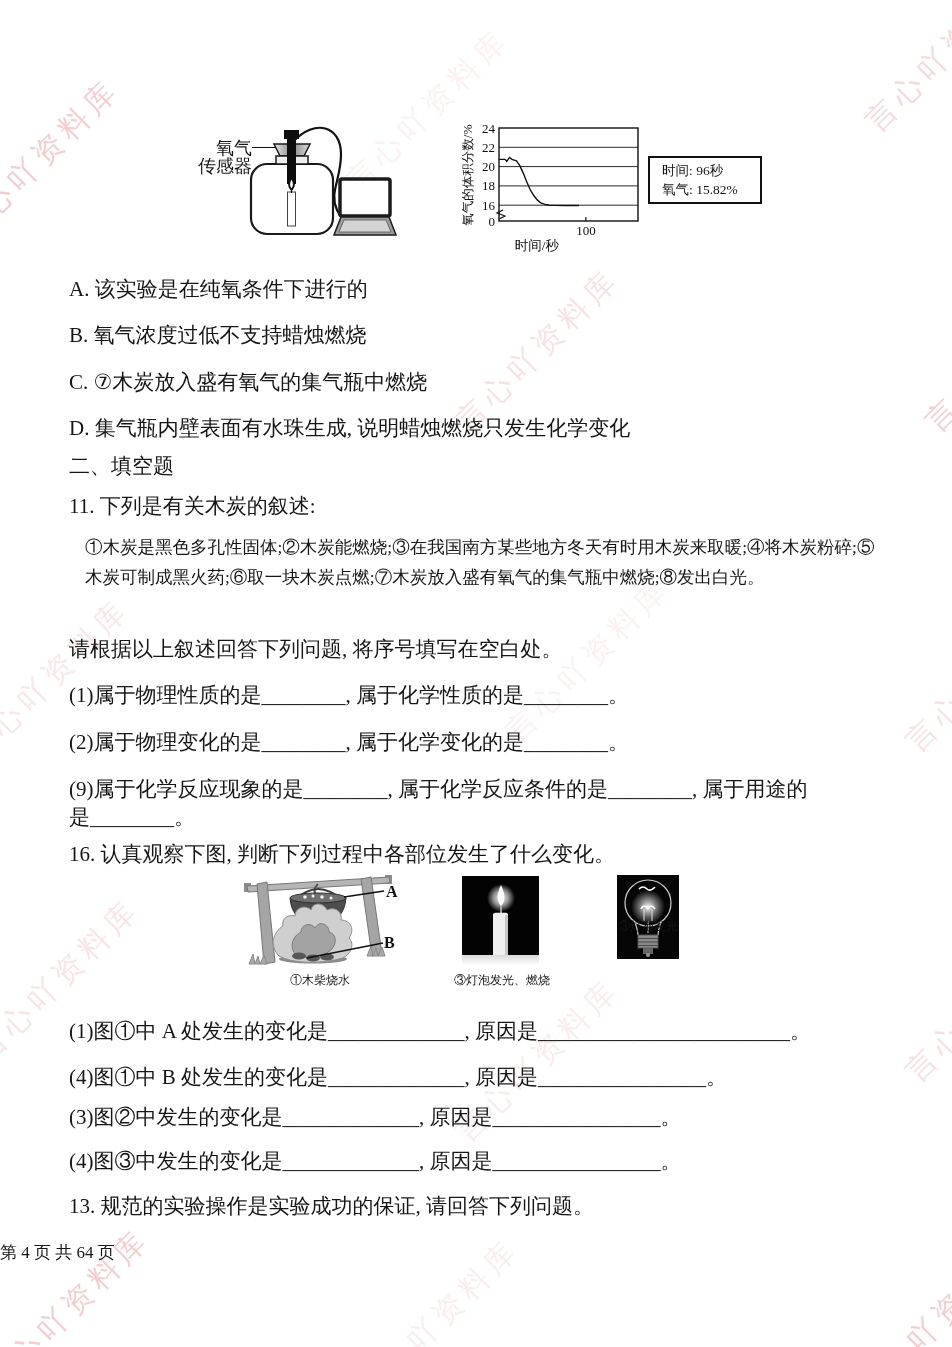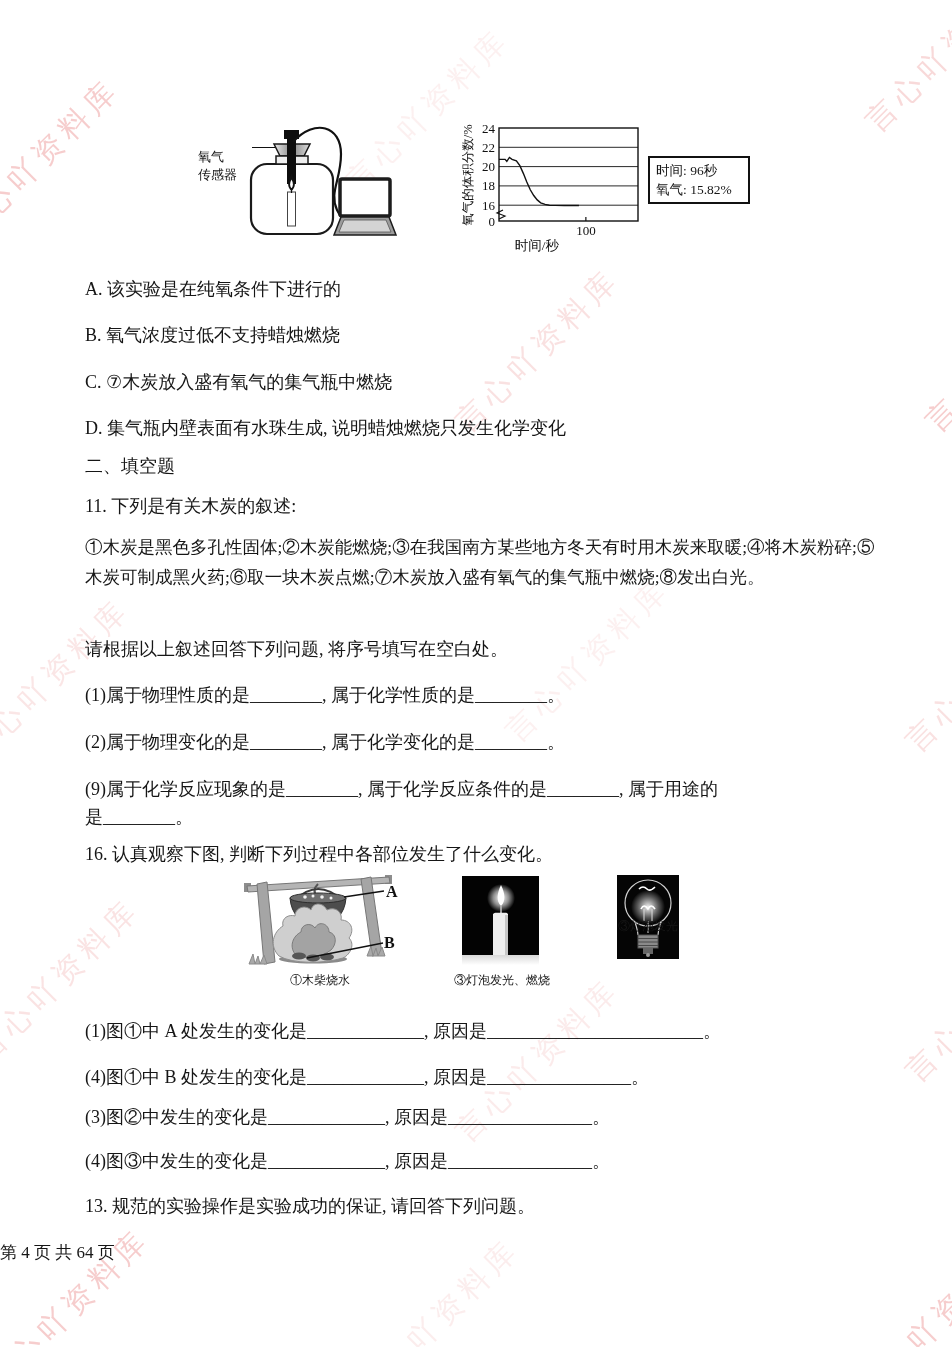--- a/index.html
+++ b/index.html
@@ -1,30 +1,30 @@
 <!DOCTYPE html>
 <html><head>
 <meta charset="utf-8">
 <style>
   html,body{margin:0;padding:0;background:#fff;}
   .page{position:relative;width:952px;height:1347px;background:#fff;overflow:hidden;
         font-family:"Liberation Serif","DejaVu Serif",serif;color:#161616;}
-  .ln{position:absolute;left:85px;font-size:18px;line-height:23px;white-space:nowrap;}
+  .ln{position:absolute;left:69px;font-size:21px;line-height:23px;white-space:nowrap;}
   .blk{position:absolute;left:85px;width:792px;font-size:17.5px;line-height:30px;}
   .cap{position:absolute;font-size:12px;text-align:center;white-space:nowrap;}
   .wm{position:absolute;font-size:30px;letter-spacing:6px;white-space:nowrap;
       transform:rotate(-45deg);pointer-events:none;z-index:0;}
   .layer{position:relative;z-index:1;}
   svg{position:absolute;overflow:visible;}
-  .sensor-label{position:absolute;left:198px;top:148px;width:54px;font-size:13px;
-      line-height:17.5px;text-align:left;}
+  .sensor-label{position:absolute;left:198px;top:140px;width:54px;font-size:18px;
+      line-height:17.5px;text-align:right;}
   .pointer-line{position:absolute;left:252px;top:147px;width:38px;height:0;
       border-top:1.6px solid #111;}
   .readout{position:absolute;left:648px;top:156px;width:86px;border:2px solid #111;
-      padding:3px 6px;font-size:13.5px;line-height:19px;white-space:nowrap;background:#fff;}
+      padding:3px 12px;font-size:13.5px;line-height:19px;white-space:nowrap;background:#fff;}
   .reflect{position:absolute;left:462px;top:955px;width:77px;height:10px;
       background:linear-gradient(#d9d9d9,rgba(255,255,255,0));}
   .footer{position:absolute;left:0;top:1241px;width:952px;font-size:17px;}
   [data-name="o2-chart"] text{fill:#111;font-family:"Liberation Serif","DejaVu Serif",serif;}
   [data-name="campfire-illustration"] text{fill:#111;font-family:"Liberation Serif",serif;}
 </style>
 </head>
 <body>
 
 <div class="page" data-name="exam-page">

